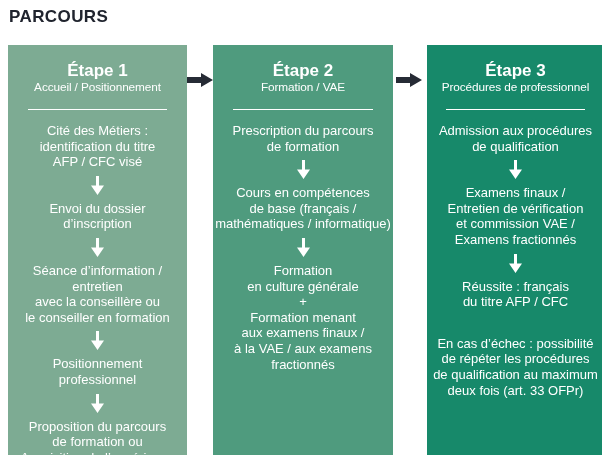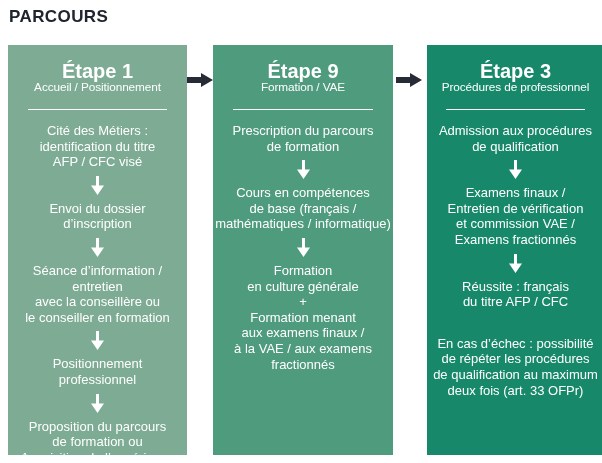--- a/index.html
+++ b/index.html
@@ -20,21 +20,21 @@
   .diagram { position:absolute; top:0; left:0; width:602px; height:463px; }
   .column {
     position:absolute; top:45px; height:410px;
     overflow:hidden;
     box-sizing:border-box;
     padding-top:17px;
     text-align:center;
   }
   .etape-title {
     color:#ffffff; font-weight:bold;
-    font-size:20px; line-height:18px;
+    font-size:17px; line-height:18px;
   }
   .etape-subtitle {
     color:#ffffff; font-weight:normal;
     font-size:11.8px; line-height:15px;
     letter-spacing:-0.1px;
     white-space:nowrap;
   }
   .header-rule {
     width:78%; height:1px;
     background:#ffffff;
@@ -87,21 +87,21 @@
 professionnel</div>
       <div class="down-arrow"><svg width="15" height="19" viewBox="0 0 15 19">
           <path d="M6 0 H9 V9.5 H14 L7.5 19 L1 9.5 H6 Z" fill="#ffffff"></path>
         </svg></div>
       <div class="step">Proposition du parcours
 de formation ou
 Acquisition de l’expérience
 professionnelle nécessaire</div>
     </div>
     <div class="column" style="left: 213px; width: 180px; background: rgb(79, 155, 126);">
-      <div class="etape-title">Étape 9</div>
+      <div class="etape-title">Étape 2</div>
       <div class="etape-subtitle">Formation / VAE</div>
       <div class="header-rule"></div>
       <div class="step">Prescription du parcours
 de formation</div>
       <div class="down-arrow"><svg width="15" height="19" viewBox="0 0 15 19">
           <path d="M6 0 H9 V9.5 H14 L7.5 19 L1 9.5 H6 Z" fill="#ffffff"></path>
         </svg></div>
       <div class="step">Cours en compétences
 de base (français /
 mathématiques / informatique)</div>

